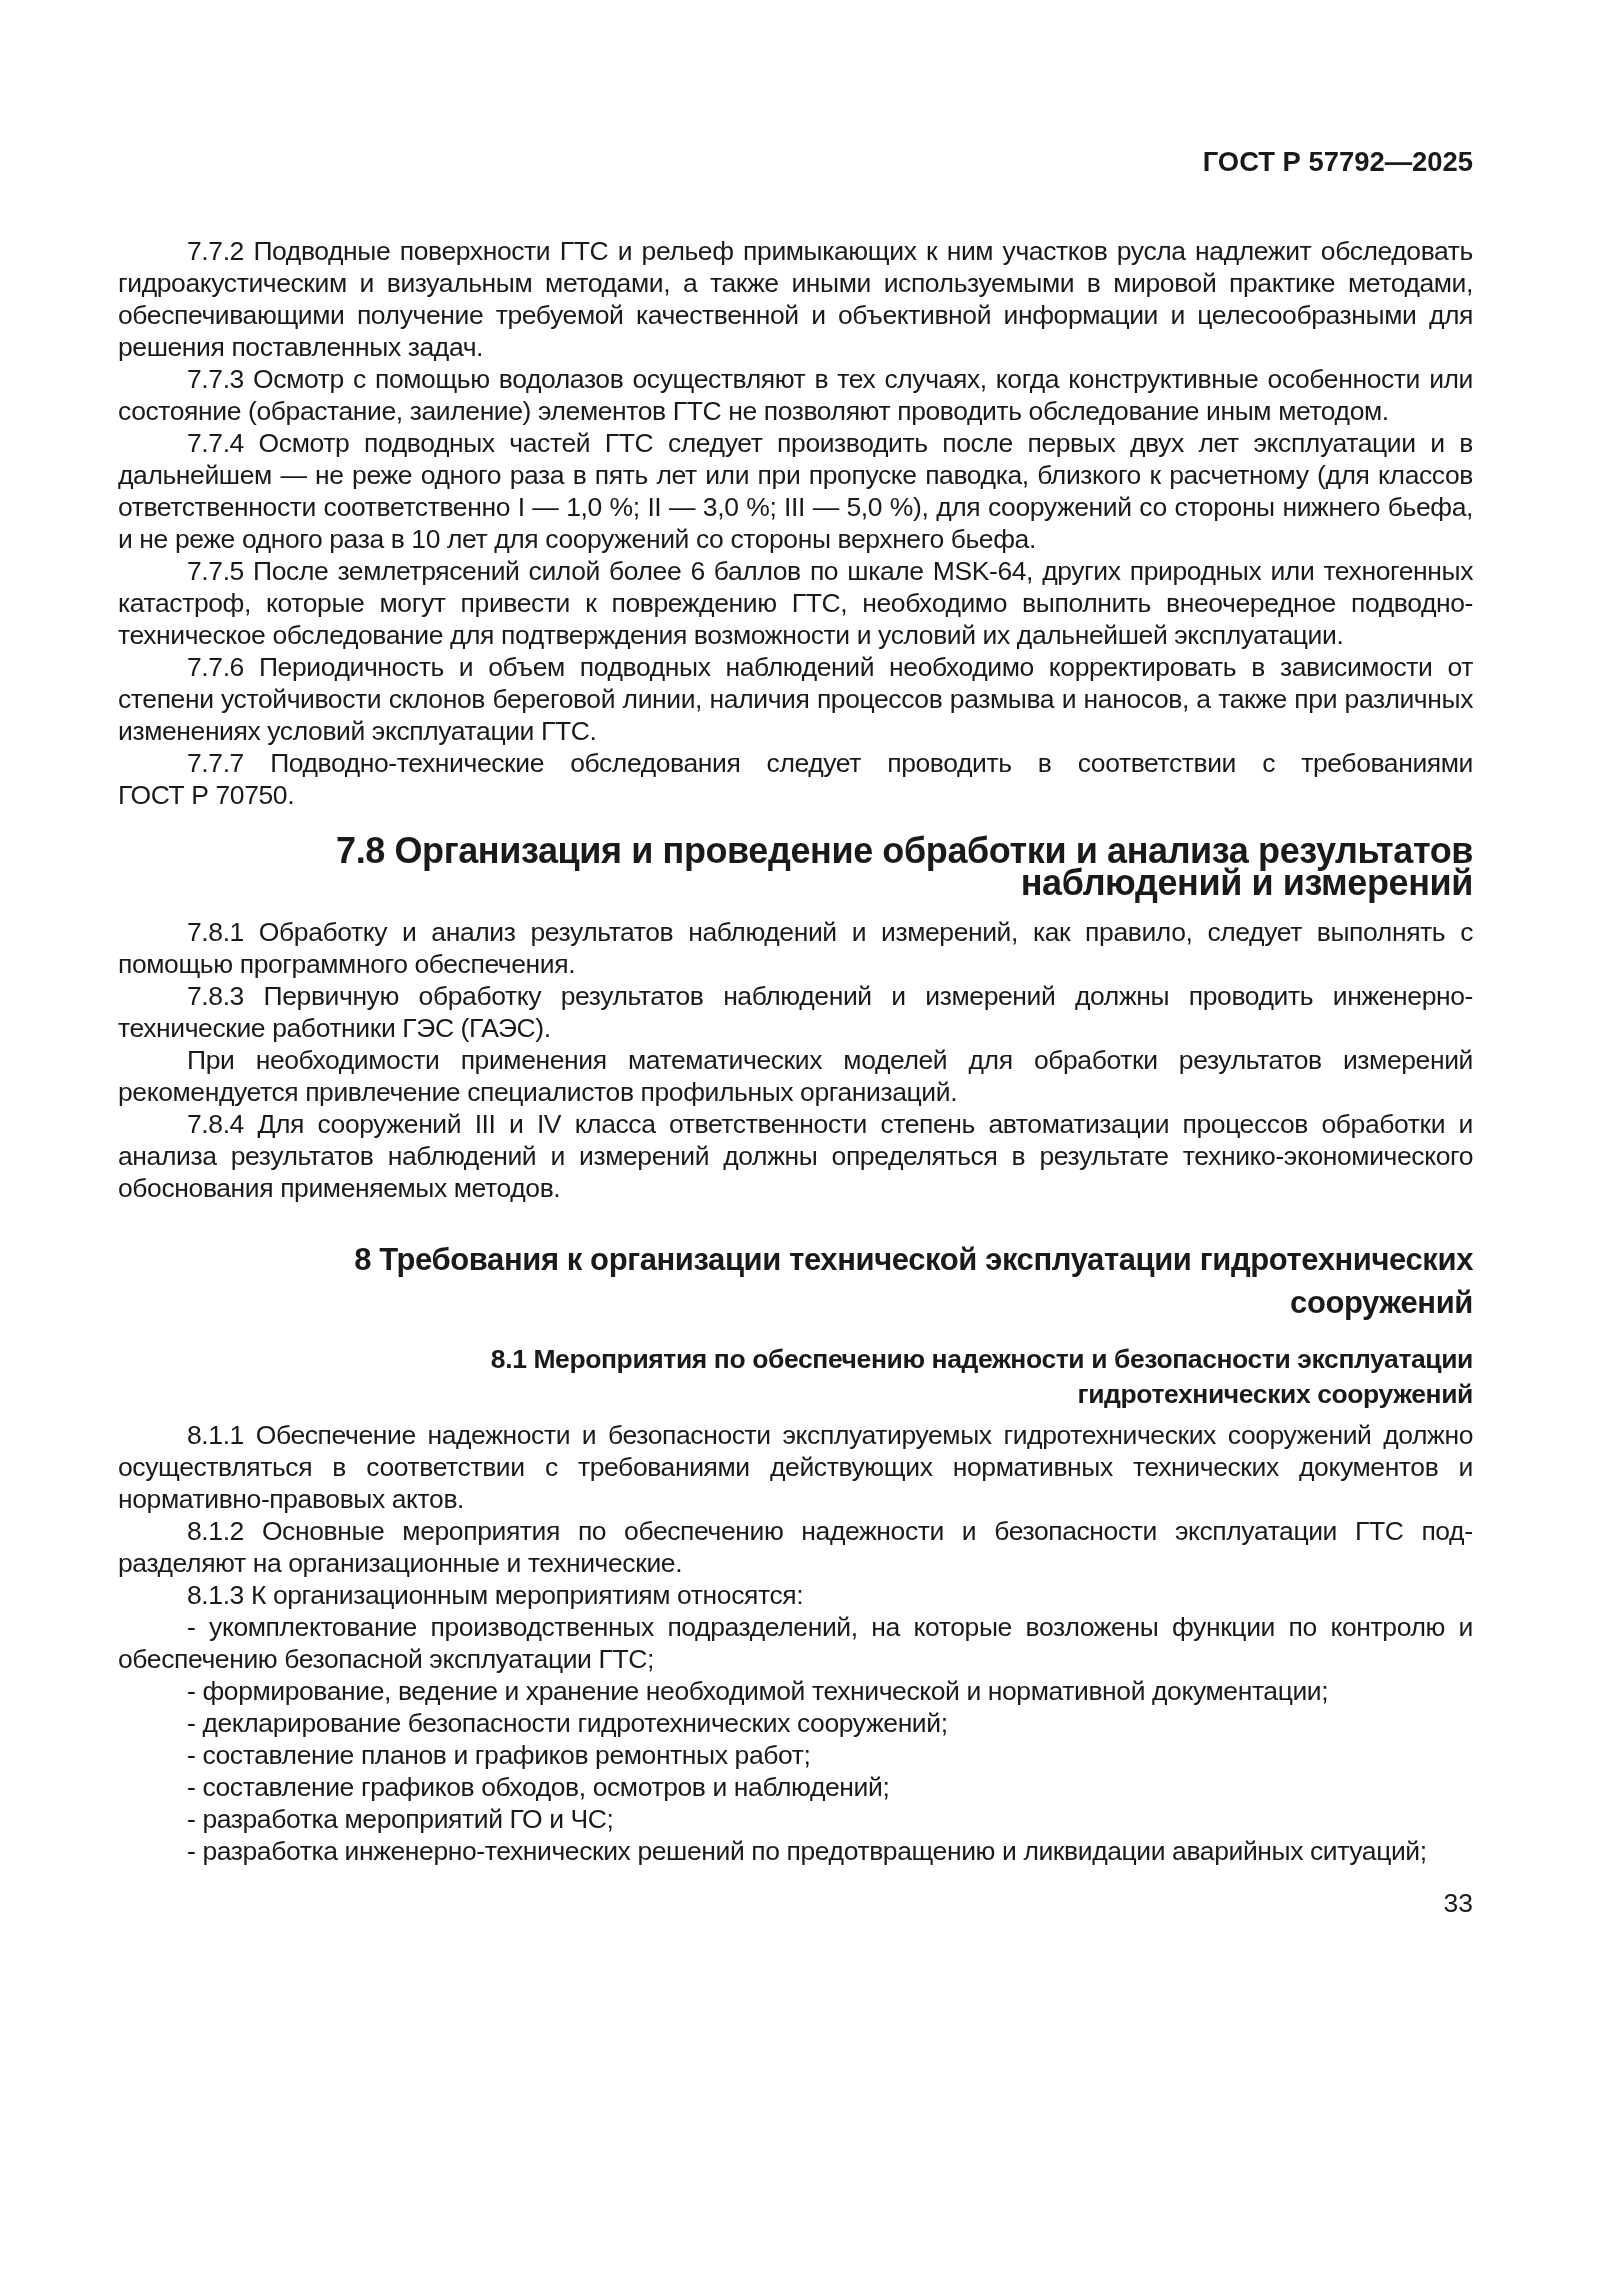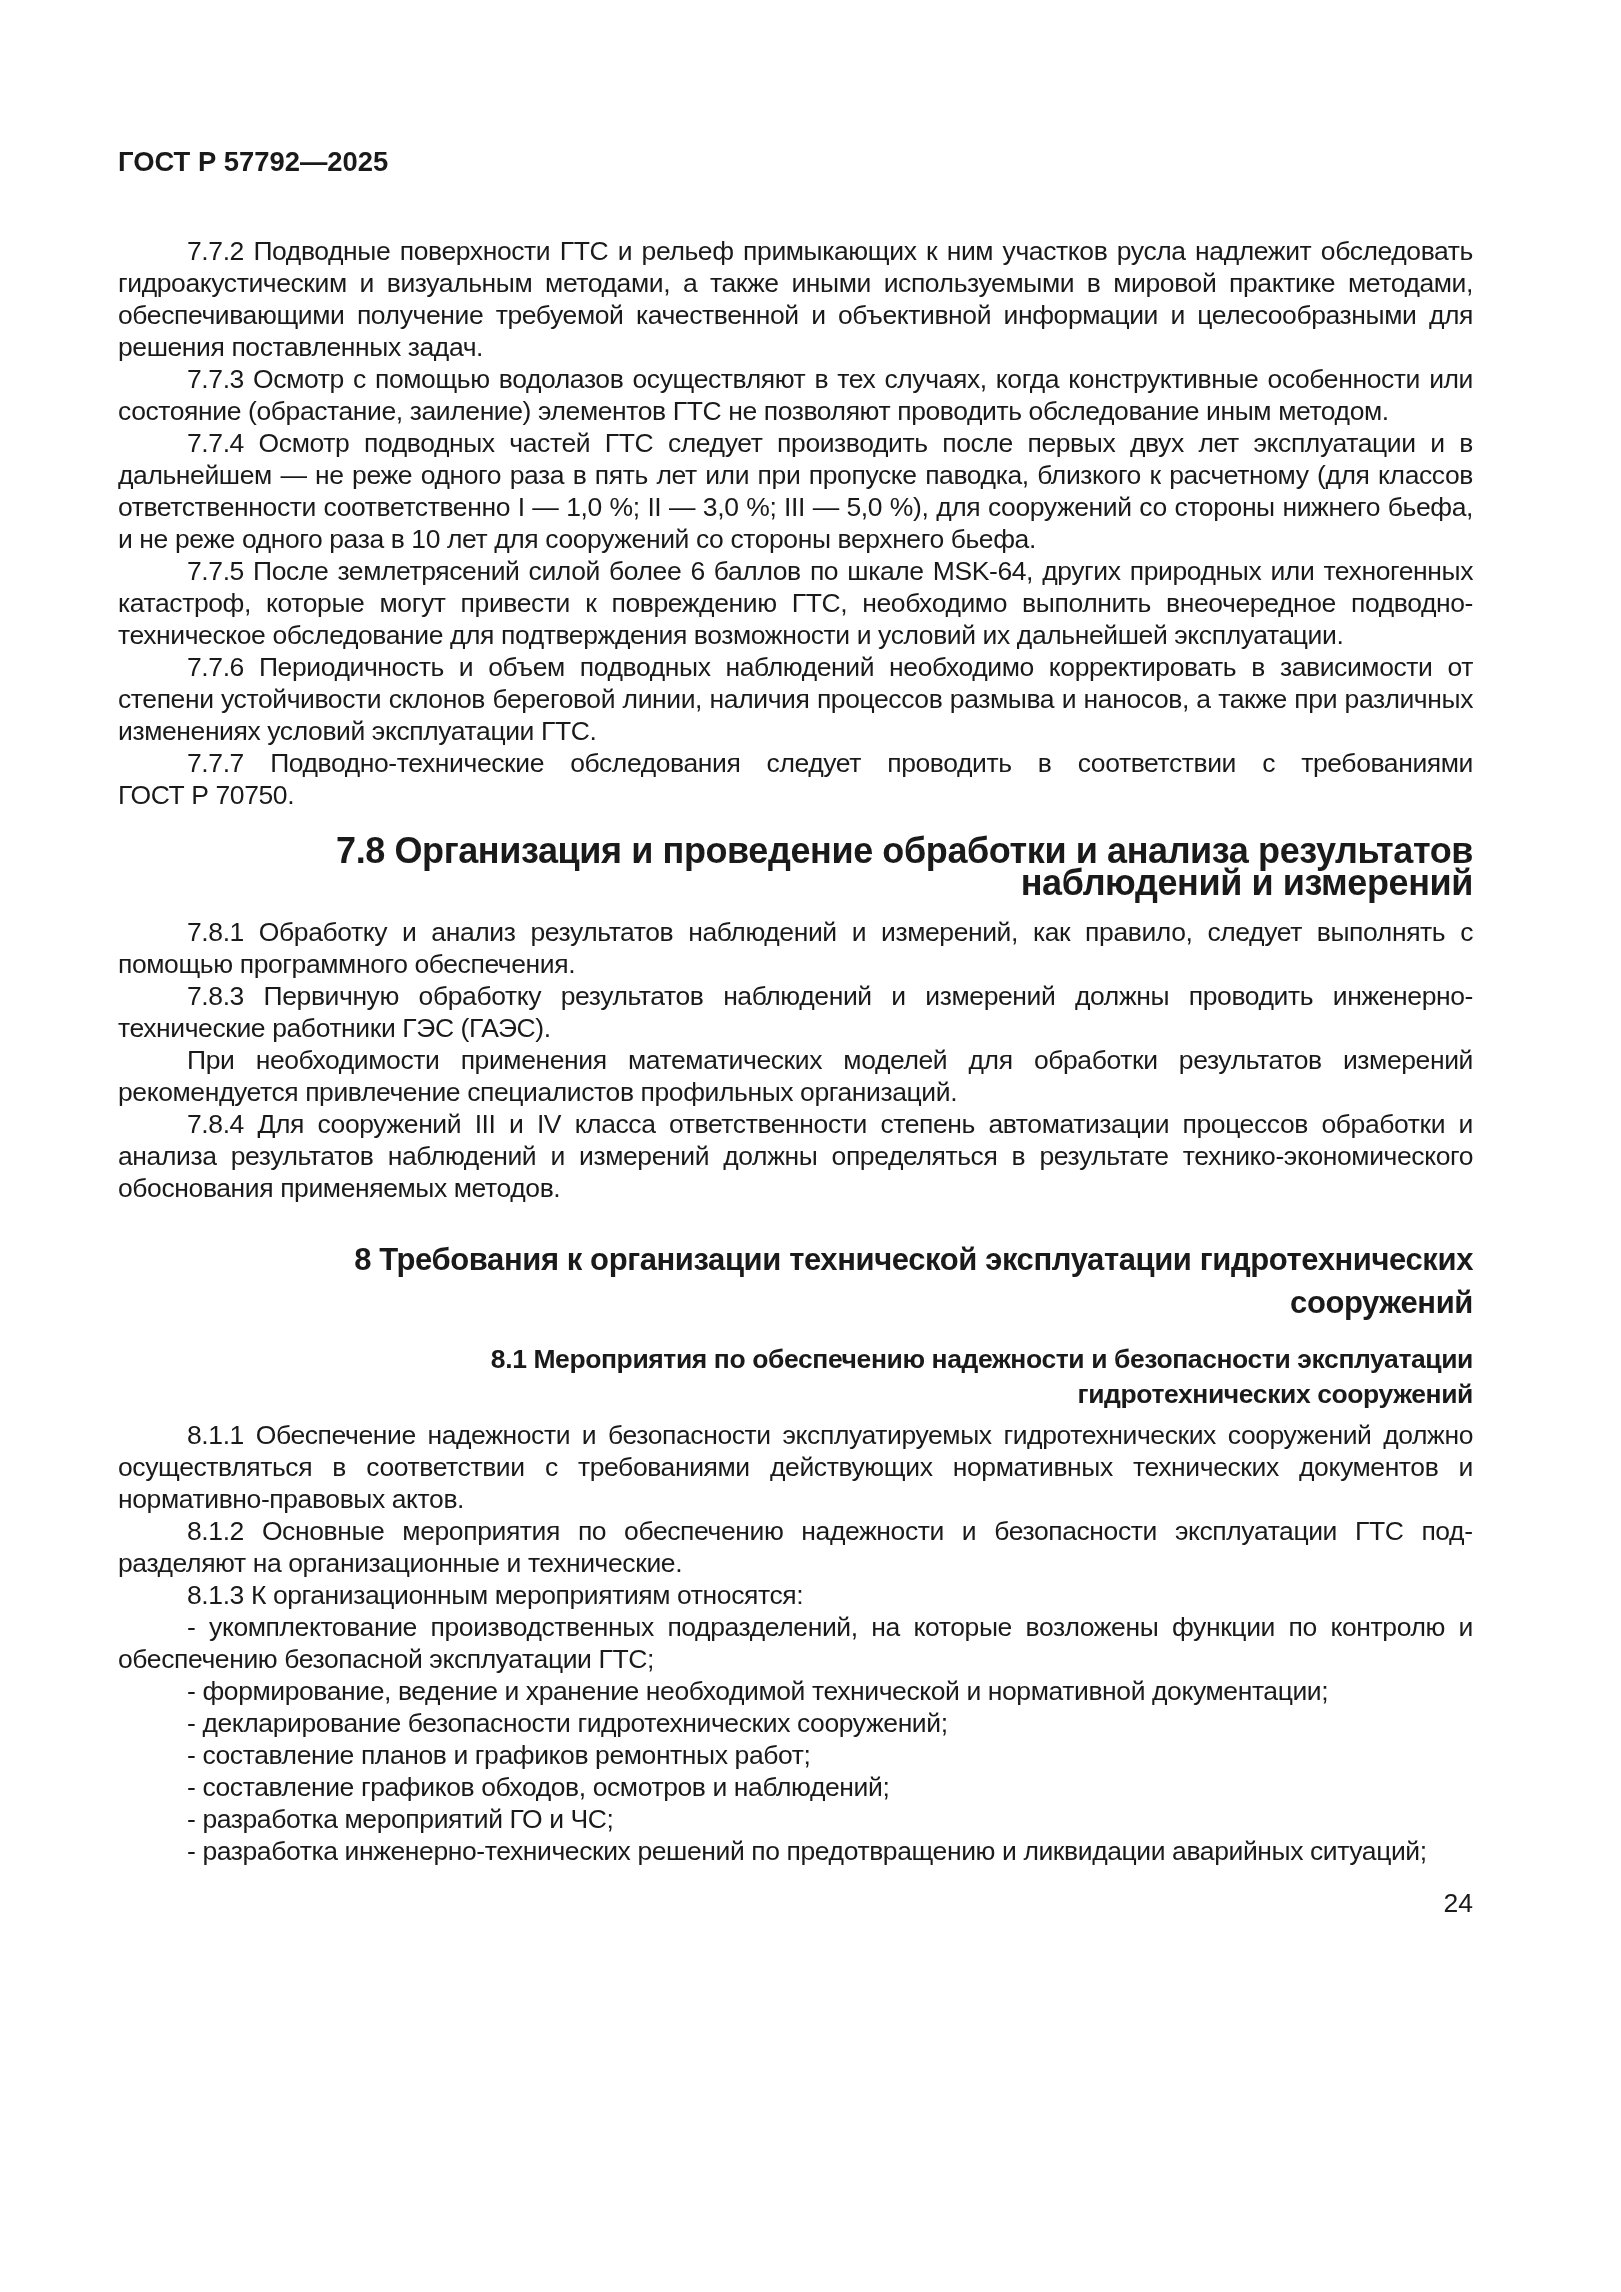--- a/index.html
+++ b/index.html
@@ -17,20 +17,21 @@
     font-family: "Liberation Sans", sans-serif;
     overflow: hidden;
   }
   .content {
     position: absolute;
     left: 118px;
     top: 147px;
     width: 1355px;
   }
   .doc-header {
+    text-align: right;
     font-weight: 700;
     font-size: 27.4px;
     line-height: 29px;
     margin: 0 0 59px 0;
   }
   p.body {
     margin: 0;
     font-size: 26.5px;
     line-height: 32px;
     letter-spacing: -0.4px;
@@ -109,17 +110,17 @@
     <p class="body">8.1.3 К организационным мероприятиям относятся:</p>
 
     <p class="body">- укомплектование производственных подразделений, на которые возложены функции по контро­лю и обеспечению безопасной эксплуатации ГТС;</p>
     <p class="body">- формирование, ведение и хранение необходимой технической и нормативной документации;</p>
     <p class="body">- декларирование безопасности гидротехнических сооружений;</p>
     <p class="body">- составление планов и графиков ремонтных работ;</p>
     <p class="body">- составление графиков обходов, осмотров и наблюдений;</p>
     <p class="body">- разработка мероприятий ГО и ЧС;</p>
     <p class="body">- разработка инженерно-технических решений по предотвращению и ликвидации аварийных ситуаций;</p>
 
-    <div class="page-num">24</div>
+    <div class="page-num">33</div>
 
   </div>
 </div>
 
 
 </body></html>

